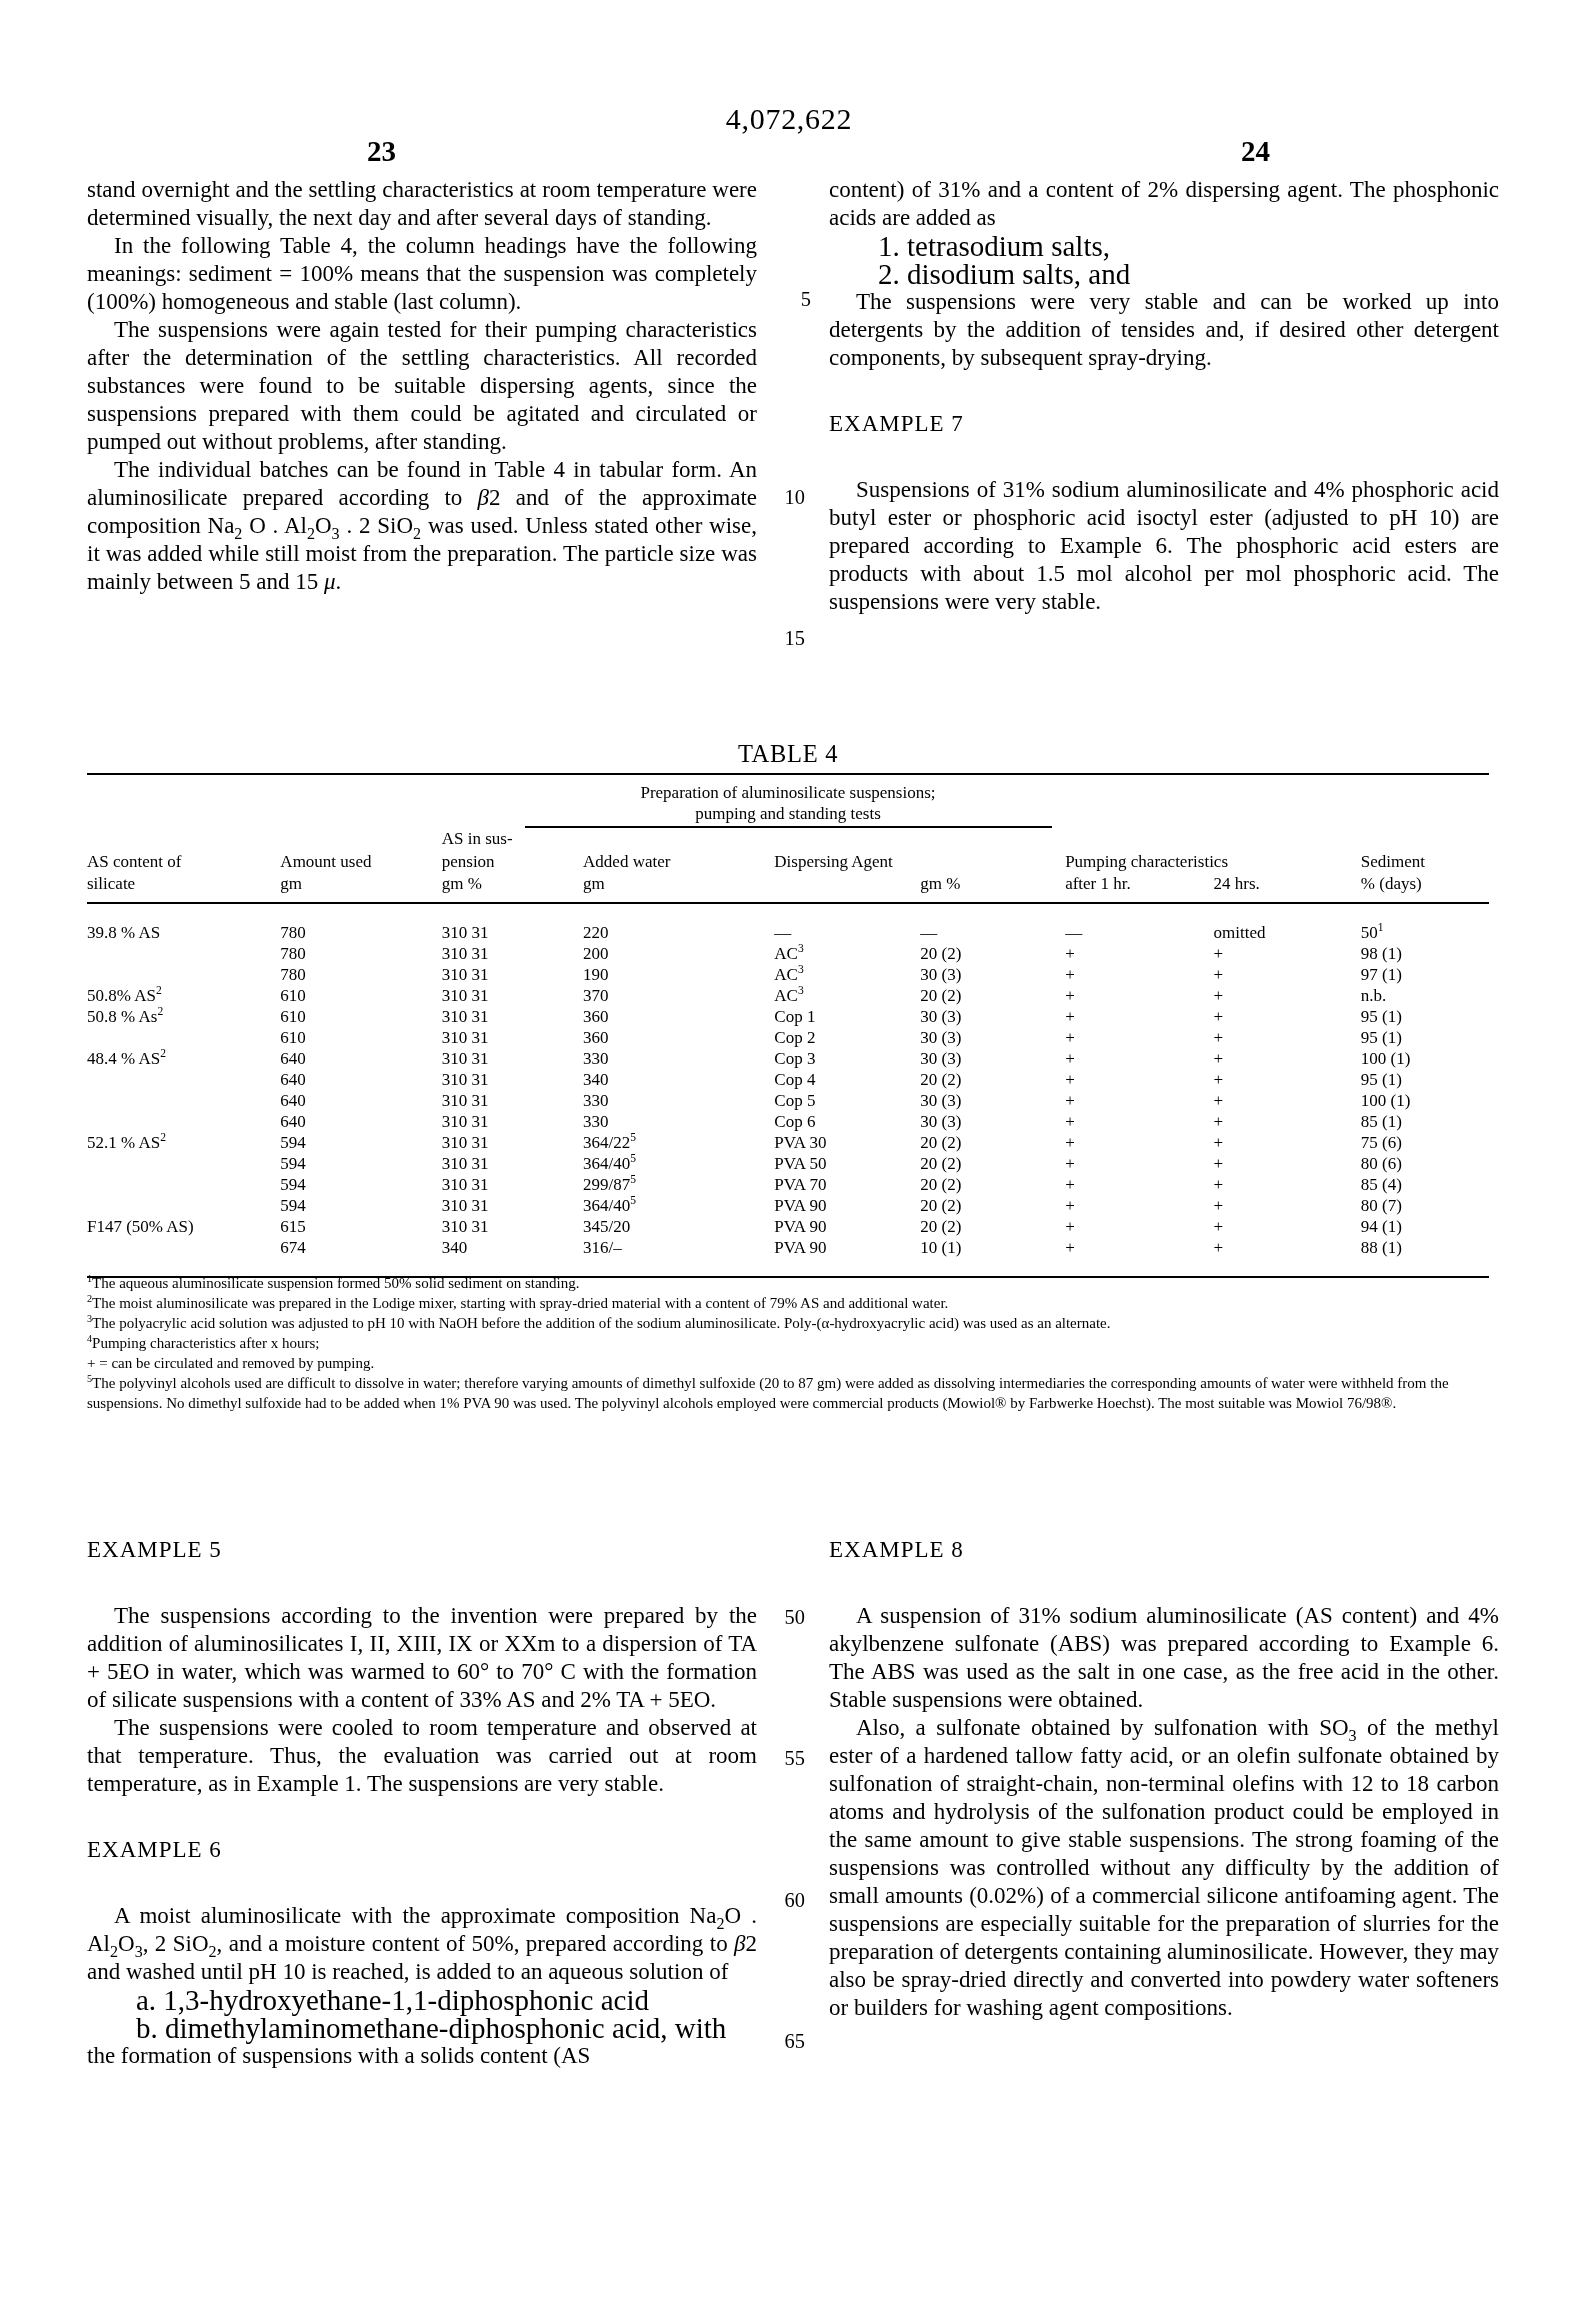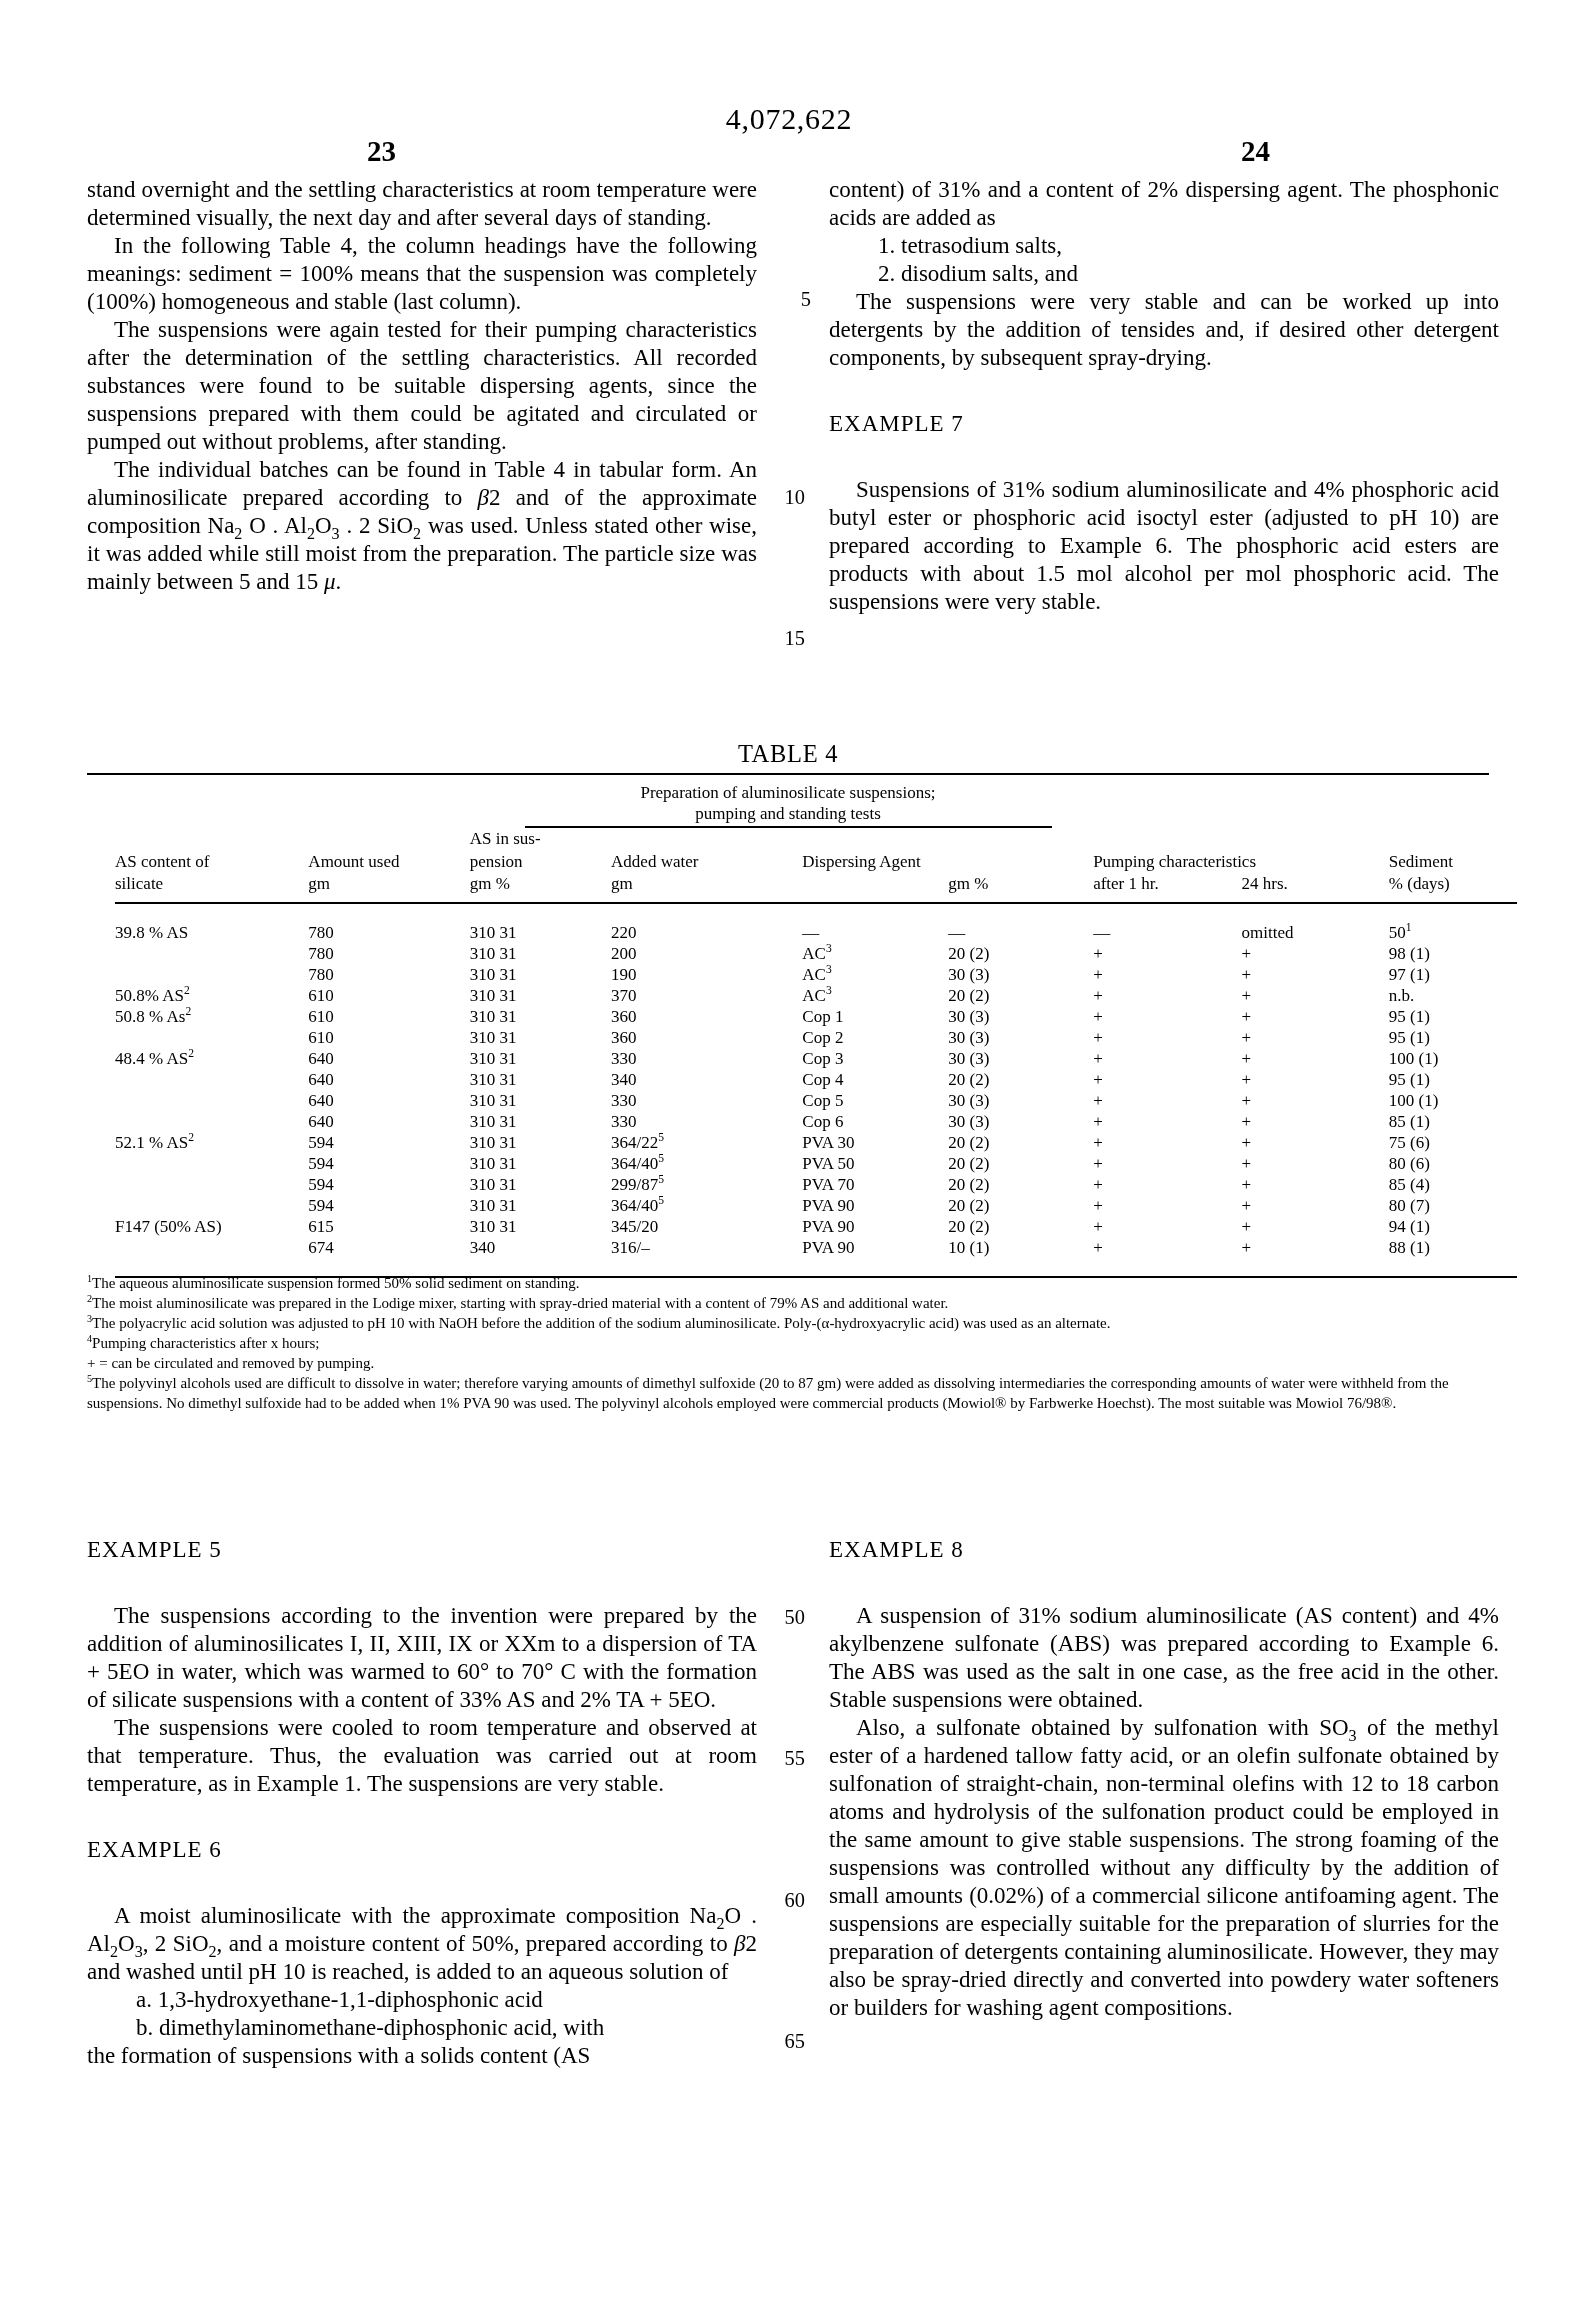--- a/index.html
+++ b/index.html
@@ -68,21 +68,21 @@
     line-height: 28px;
     text-align: justify;
     text-justify: inter-word;
     text-indent: 0;
   }
   .col p.ind { text-indent: 27px; }
   .col p.noind { text-indent: 0; }
   .numlist {
     margin: 0;
     padding: 0 0 0 49px;
-    font-size: 23px;
+    font-size: 29px;
     line-height: 28px;
   }
   .numlist div { text-align: left; }
 
   
   .linenum {
     position: absolute;
     font-size: 20.4px;
     line-height: 28px;
     text-align: right;
@@ -127,21 +127,20 @@
   .caption-rule {
     margin: 2.7px auto 0 auto;
     width: 527px;
     border-top: 2.7px solid #000;
   }
   table.t4 {
     border-collapse: collapse;
     width: 100%;
     font-size: 17px;
     line-height: 21px;
-    margin-left: 28px;
   }
   table.t4 th, table.t4 td {
     padding: 0;
     vertical-align: bottom;
     font-weight: normal;
     text-align: left;
     white-space: nowrap;
   }
   table.t4 thead th {
     padding-bottom: 1.4px;

